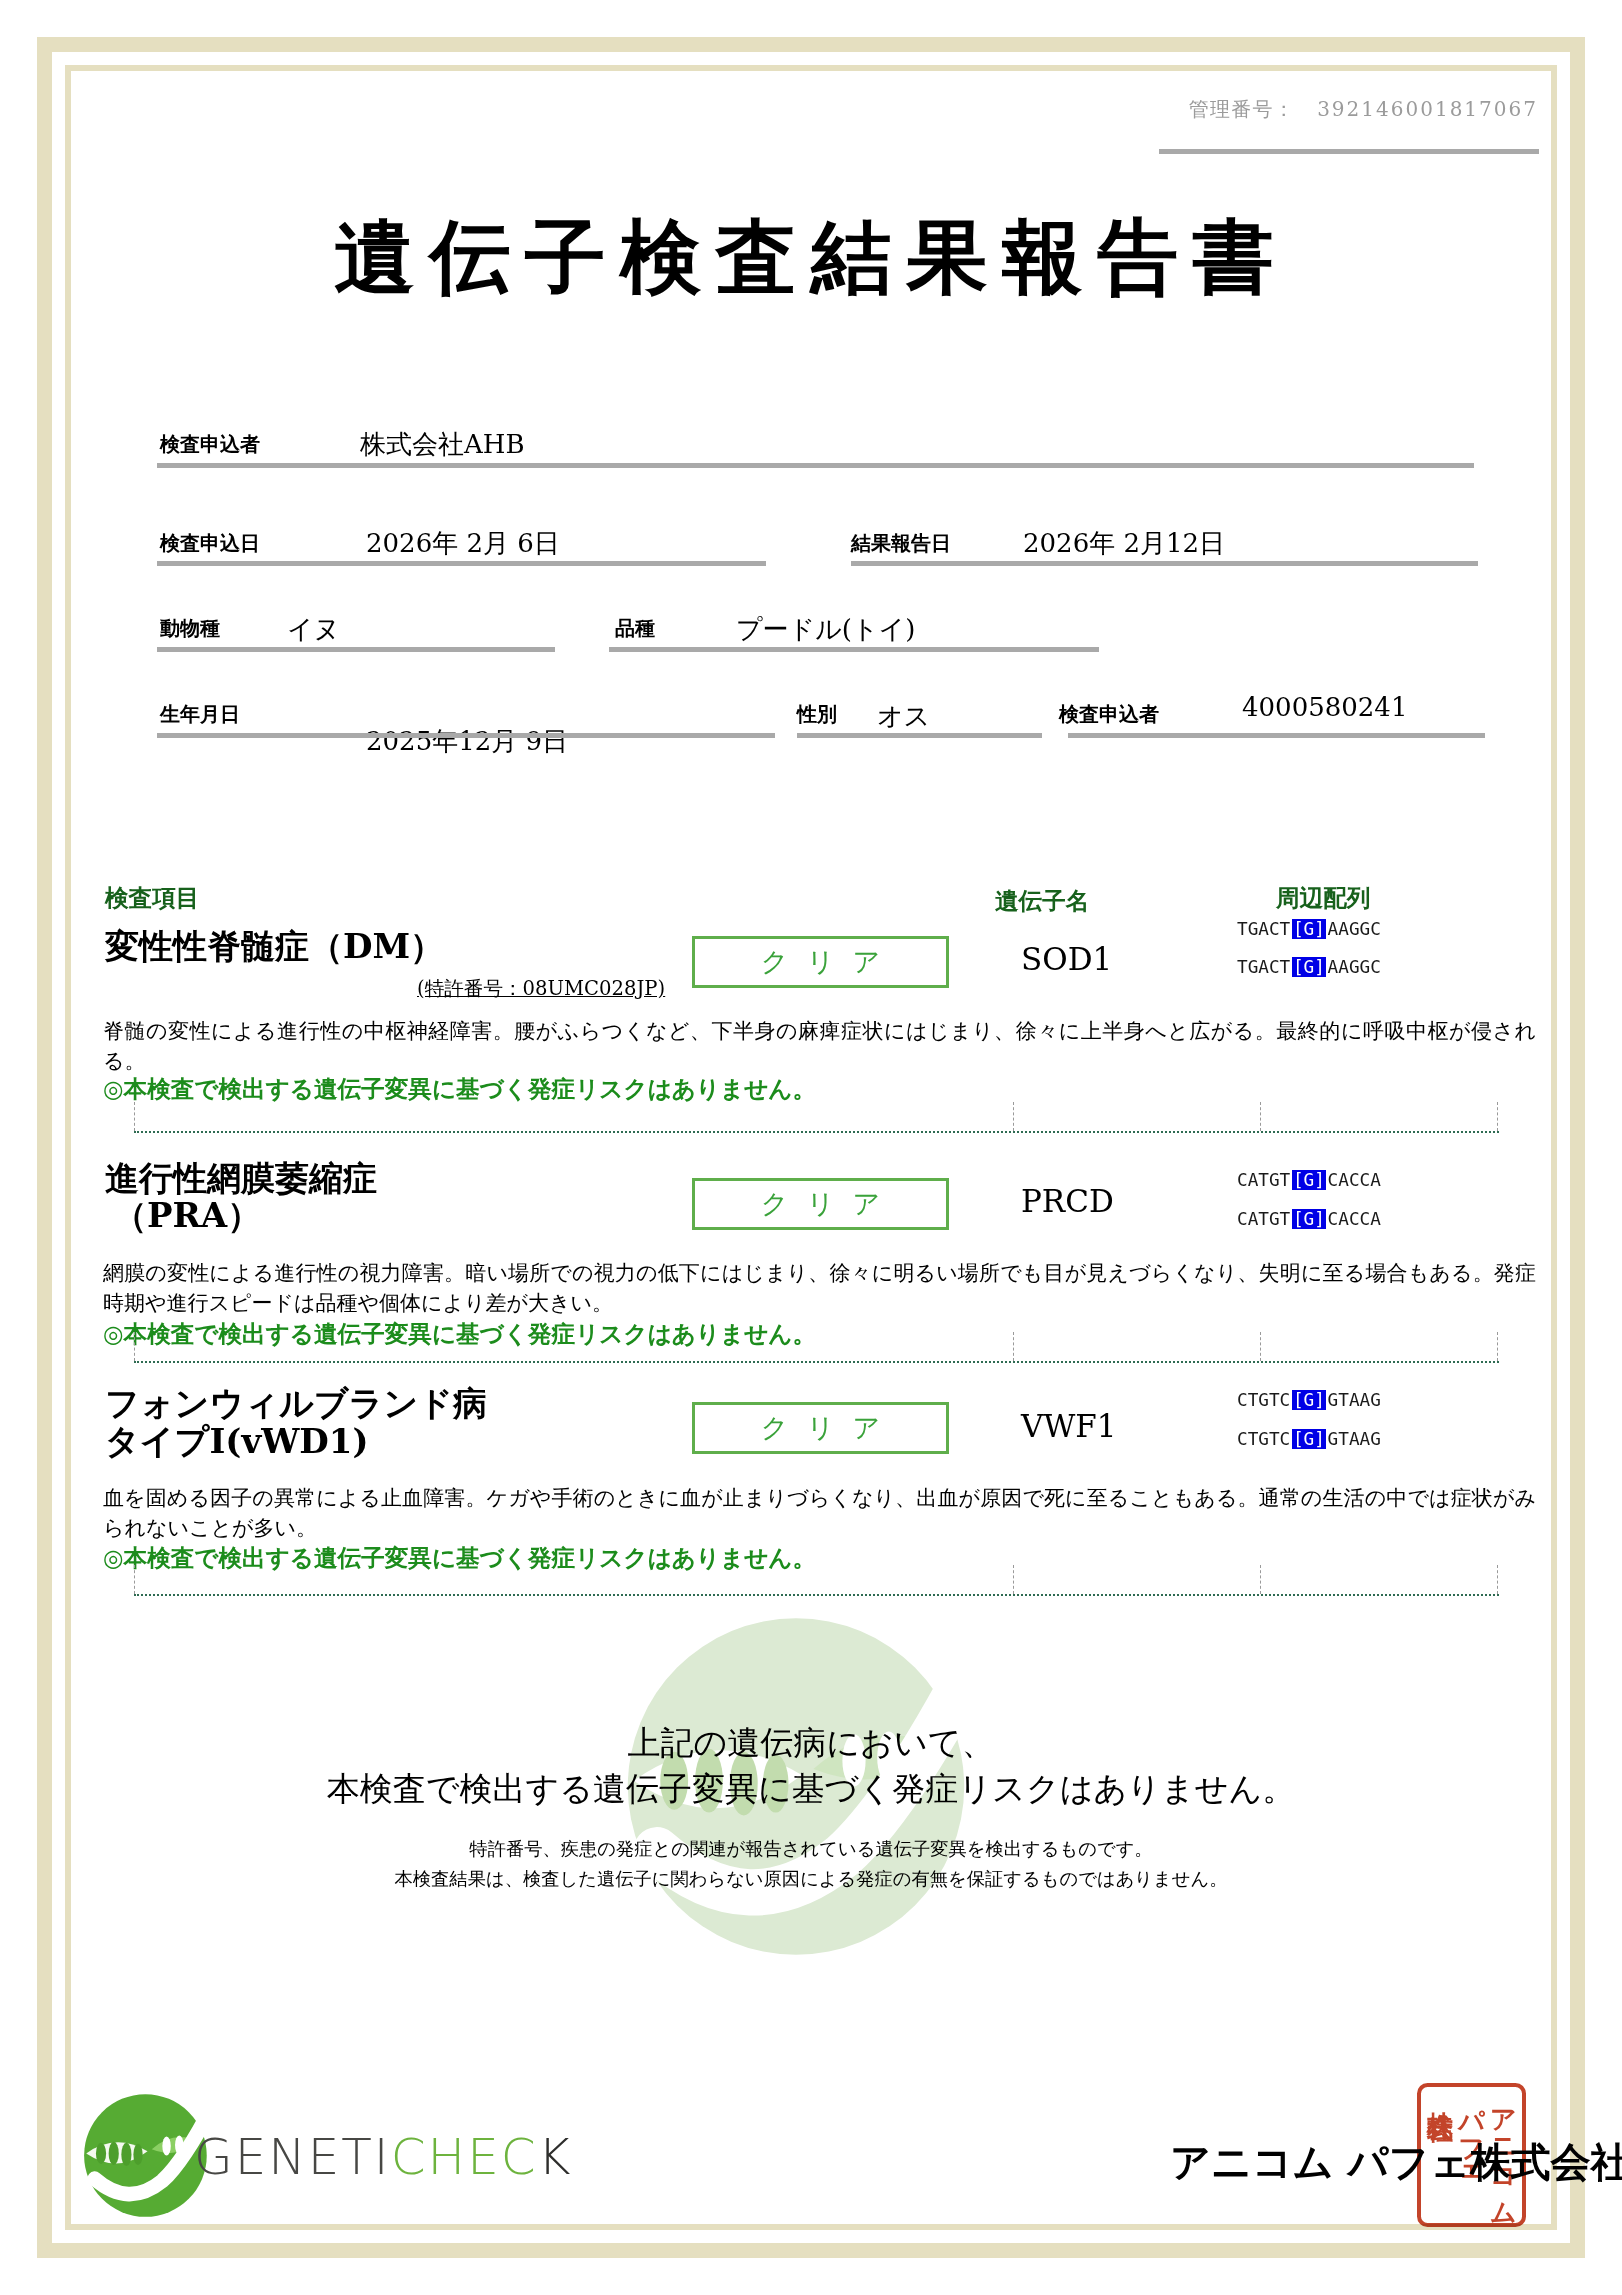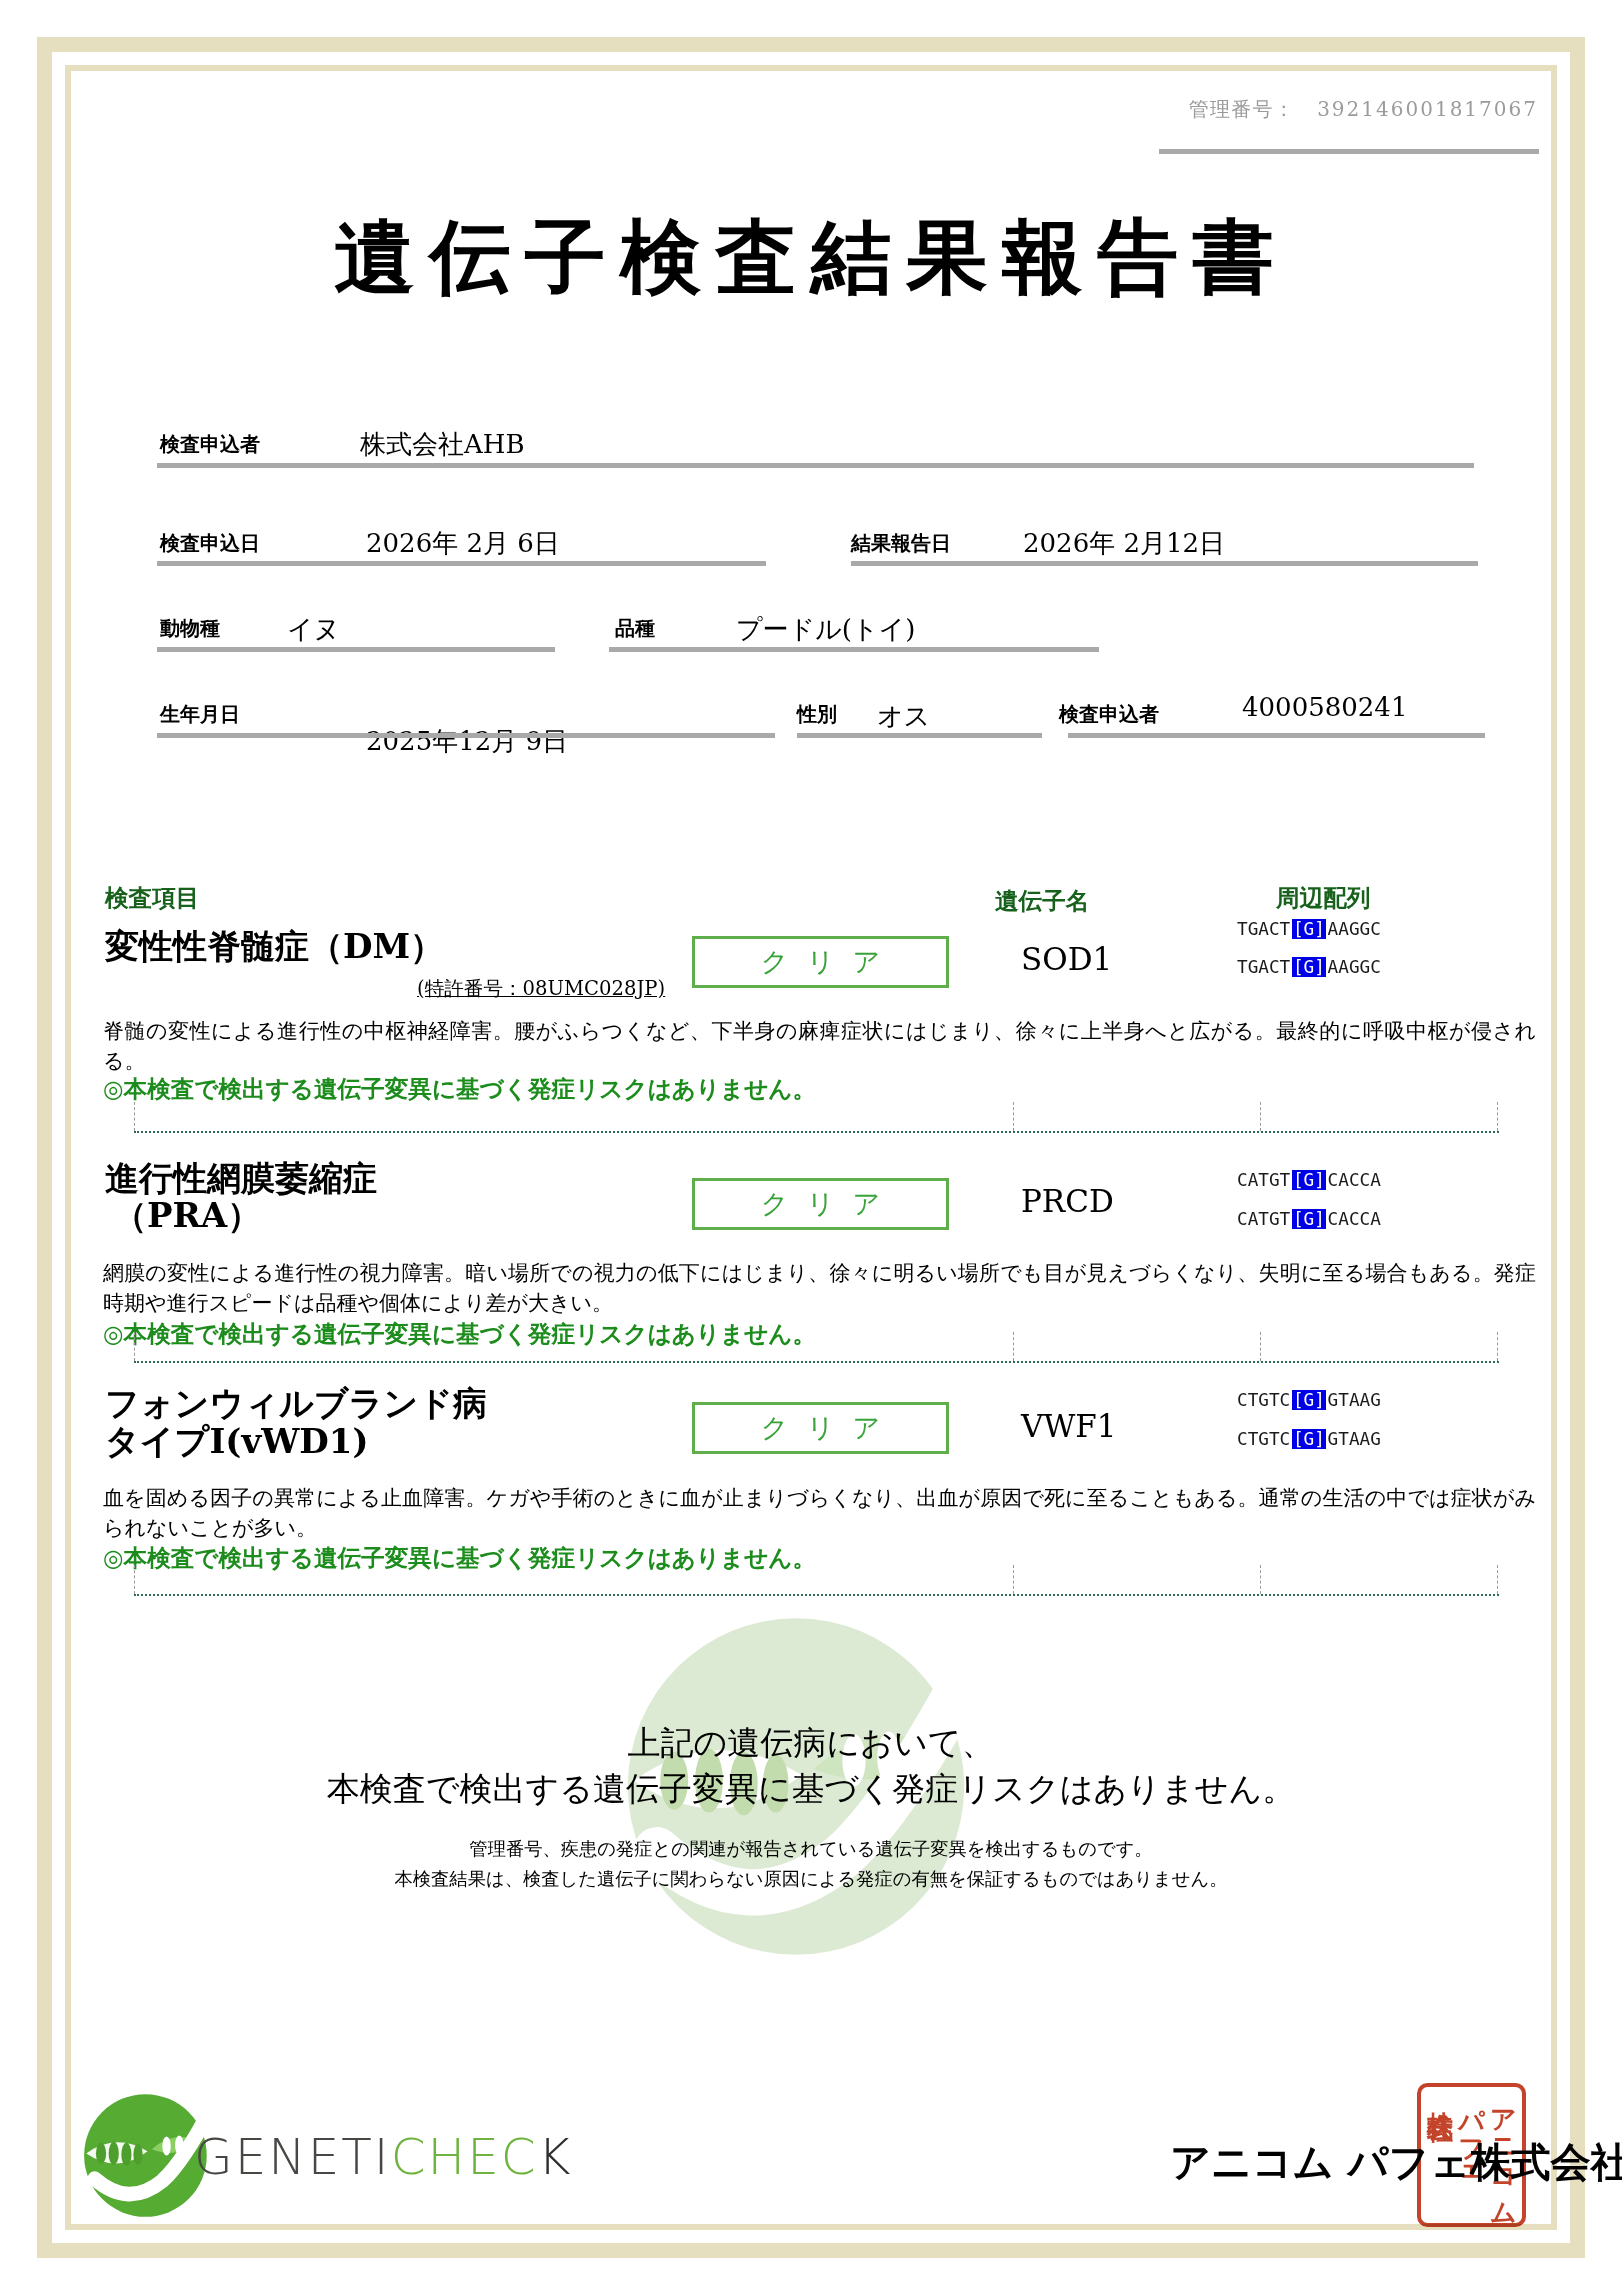--- a/index.html
+++ b/index.html
@@ -185,21 +185,21 @@
 <div class="abs desc" style="left:103px;top:1483px;">血を固める因子の異常による止血障害。ケガや手術のときに血が止まりづらくなり、出血が原因で死に至ることもある。通常の生活の中では症状がみられないことが多い。</div>
 <div class="abs risk" style="left:103px;top:1542px;">◎本検査で検出する遺伝子変異に基づく発症リスクはありません。</div>
 <div class="abs vdash" style="left:134px;top:1565px;"></div>
 <div class="abs vdash" style="left:1013px;top:1565px;"></div>
 <div class="abs vdash" style="left:1260px;top:1565px;"></div>
 <div class="abs vdash" style="left:1497px;top:1565px;"></div>
 <div class="abs dotline" style="top:1594px;"></div>
 
 <div class="abs sum1" style="top:1721px;">上記の遺伝病において、</div>
 <div class="abs sum2" style="top:1767px;">本検査で検出する遺伝子変異に基づく発症リスクはありません。</div>
-<div class="abs note" style="top:1836px;">管理番号、疾患の発症との関連が報告されている遺伝子変異を検出するものです。</div>
+<div class="abs note" style="top:1836px;">特許番号、疾患の発症との関連が報告されている遺伝子変異を検出するものです。</div>
 <div class="abs note" style="top:1866px;">本検査結果は、検査した遺伝子に関わらない原因による発症の有無を保証するものではありません。</div>
 
 <svg class="abs ballsvg logo-ball" viewBox="0 0 70 64">
   <circle class="c-ball" cx="30" cy="32" r="29"></circle>
   <path class="c-lens" d="M2 31 Q 16 21 31 30 Q 17 41 2 31 Z"></path>
   <ellipse class="c-slot" cx="9" cy="31" rx="2.4" ry="5"></ellipse>
   <ellipse class="c-slot" cx="15" cy="31" rx="2.4" ry="5.5"></ellipse>
   <ellipse class="c-slot" cx="21" cy="31.5" rx="2.4" ry="5.5"></ellipse>
   <ellipse class="c-slot" cx="26.5" cy="31.5" rx="2.2" ry="5"></ellipse>
   <path class="c-leaf" d="M33 29 Q 43 20 55 25 Q 46 34 33 29 Z"></path>

